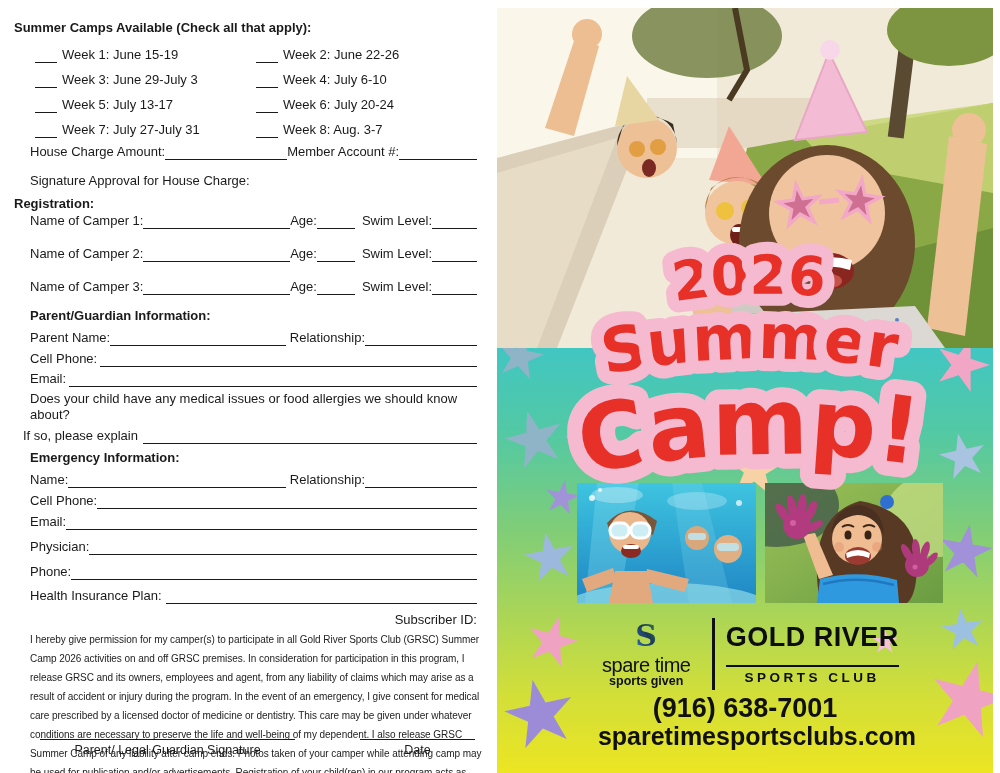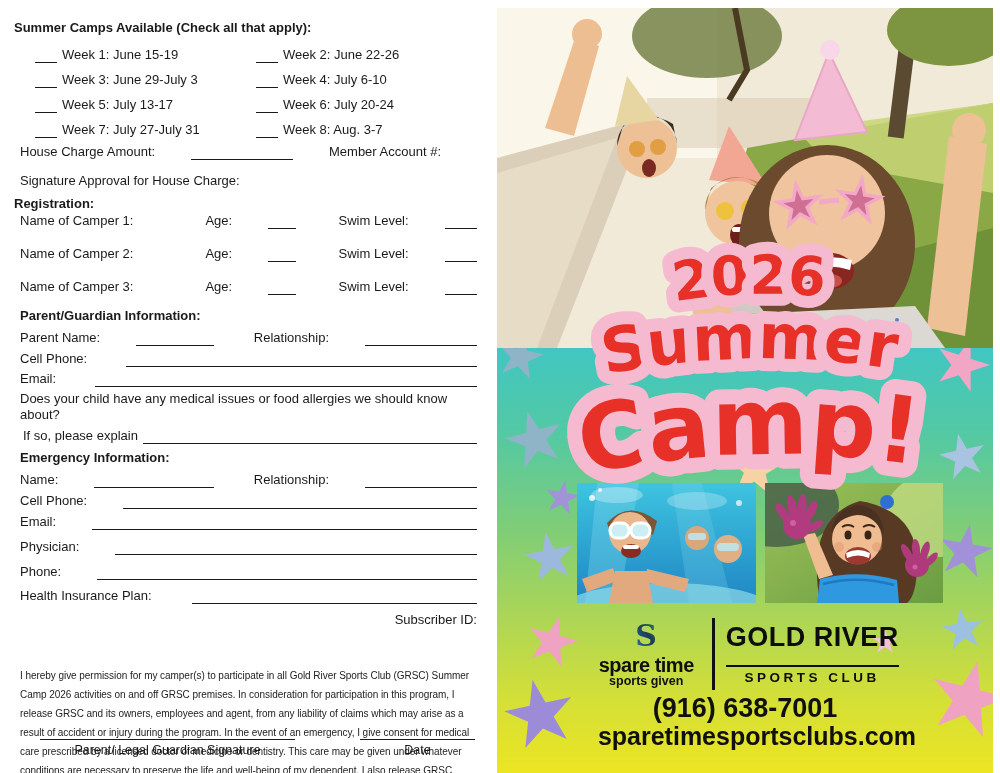--- a/index.html
+++ b/index.html
@@ -10,40 +10,40 @@
   .form{position:absolute;left:14px;top:20px;width:463px;font-size:13px;line-height:16px;}
   .h1{font-size:13px;font-weight:bold;}
   .row{display:flex;align-items:flex-end;}
   .lbl{white-space:nowrap;}
   .fl{border-bottom:1.3px solid #1a1a1a;height:13px;}
   .grow{flex:1;}
   .weeks{margin:11px 0 0 21px;}
   .wrow{display:flex;margin-bottom:9px;}
   .witem{display:flex;align-items:flex-end;width:242px;}
   .cb{width:22px;margin-right:5px;border-bottom:1.3px solid #1a1a1a;height:13px;}
-  .ind{margin-left:6px;gap:36px;}
+  .ind{margin-left:16px;}
   .legal{margin-top:1px;width:461px;font-size:10px;line-height:19px;color:#222;letter-spacing:-0.05px;}
   .sigblock{position:absolute;top:706px;left:0;width:463px;}
   .sigrow{display:flex;align-items:flex-end;}
   .siglabels{display:flex;font-size:12.5px;margin-top:2px;}
   .tc{text-align:center;}
 
   
   .flyer{position:absolute;left:497px;top:8px;width:496px;height:765px;overflow:hidden;}
   .photo-top{position:absolute;top:0;left:0;width:496px;height:340px;z-index:1;}
   .gradientbg{position:absolute;top:340px;left:0;width:496px;height:425px;z-index:1;
     background:linear-gradient(180deg,#41c6c2 0%,#53c9a4 20%,#7ecd79 42%,#a9d558 62%,#d3df38 82%,#ece522 100%);}
   .stars{position:absolute;inset:0;width:100%;height:100%;}
   .title-svg{position:absolute;left:78px;top:232px;width:350px;height:262px;overflow:visible;z-index:5;}
   .tw{font-family:"DejaVu Sans","Liberation Sans",sans-serif;font-weight:bold;
       fill:#e73128;stroke:#f6bad0;paint-order:stroke;stroke-linejoin:round;stroke-linecap:round;}
   .photos{position:absolute;top:475px;left:80px;display:flex;gap:9px;z-index:3;}
   .brand{position:absolute;top:610px;left:0;right:0;display:flex;justify-content:center;align-items:center;gap:11px;z-index:3;}
   .st{width:110px;text-align:center;color:#101010;}
-  .stname{font-size:20px;font-weight:bold;line-height:19px;letter-spacing:-0.5px;text-align:center;}
+  .stname{font-size:20px;font-weight:normal;line-height:19px;letter-spacing:-0.5px;text-align:center;}
   .stsub{font-size:12.5px;font-weight:bold;line-height:13px;}
   .vdiv{width:2.5px;height:72px;background:#101010;}
   .gr{text-align:center;color:#0d0d0d;}
   .grname{font-size:27px;font-weight:700;letter-spacing:0.5px;line-height:27px;
           border-bottom:2.5px solid #0d0d0d;padding-bottom:14px;}
   .grsub{font-size:13.5px;font-weight:bold;letter-spacing:3.5px;margin-top:3px;}
   .contact{position:absolute;top:686px;left:0;right:0;text-align:center;color:#101010;z-index:3;}
   .phone{font-size:27px;font-weight:bold;line-height:29px;}
   .site{font-size:25px;font-weight:bold;line-height:26px;padding-left:24px;}
 </style>

